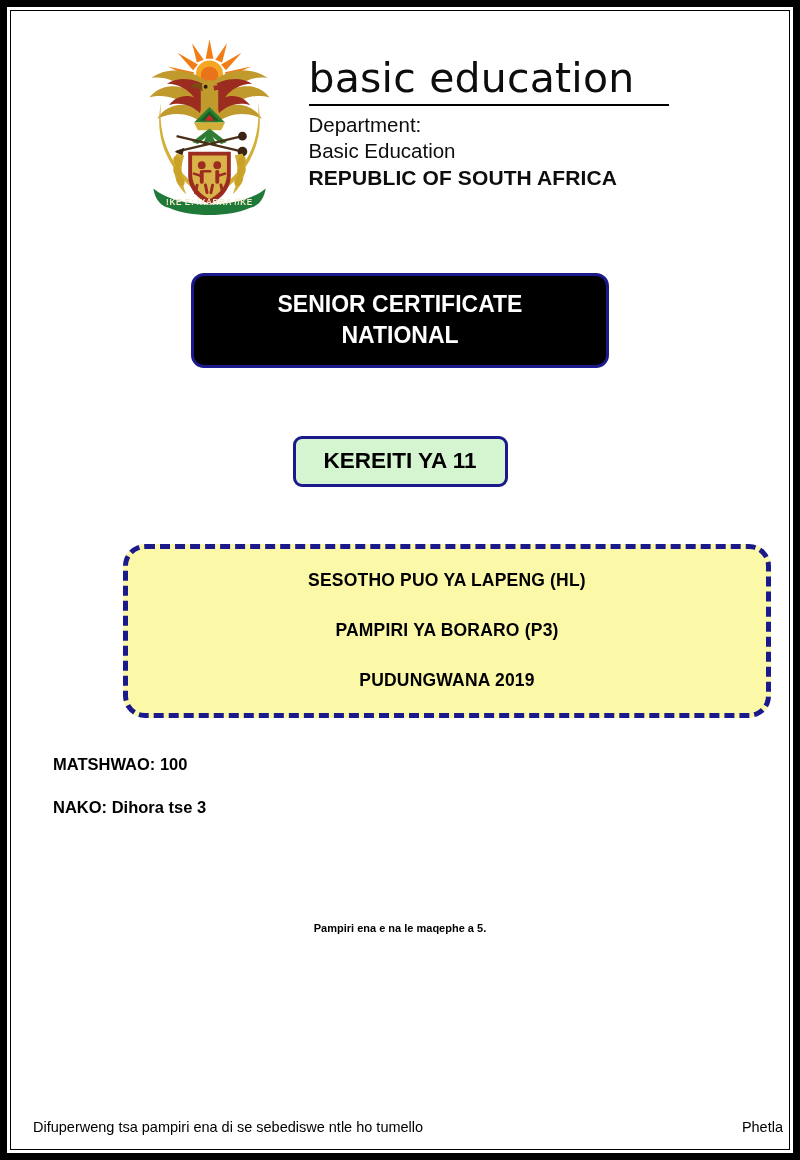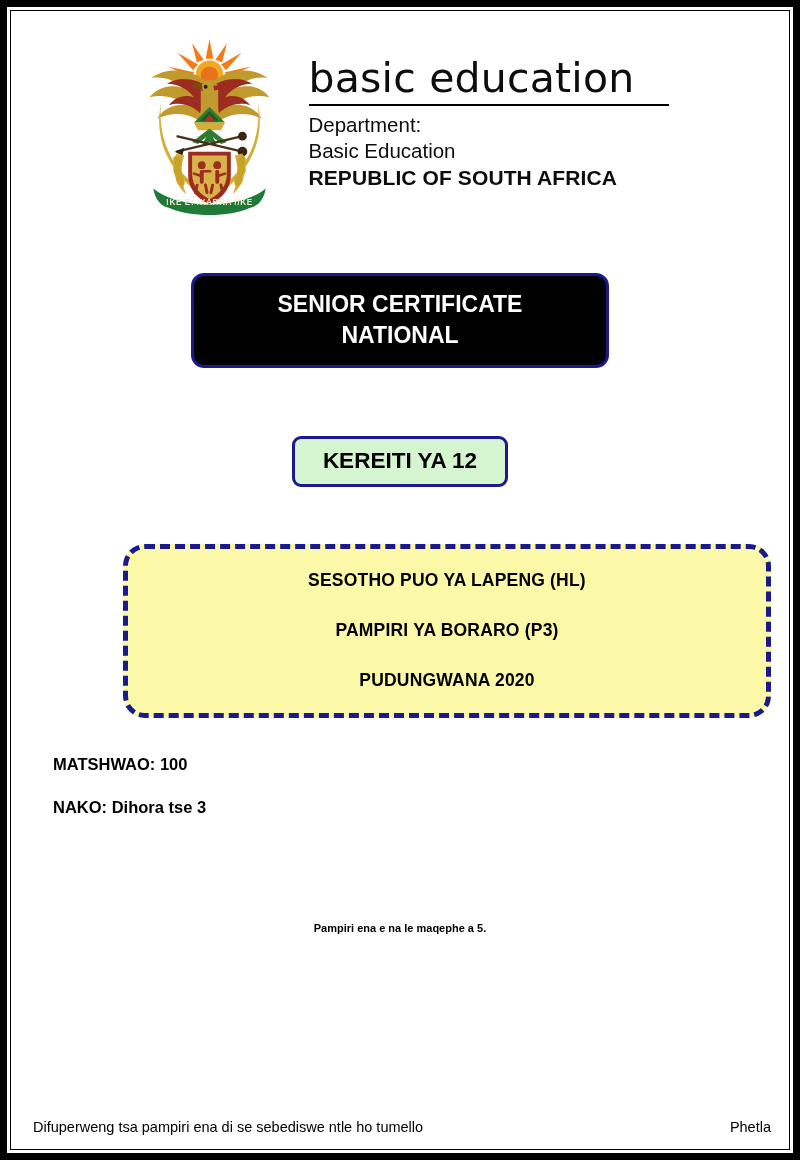--- a/index.html
+++ b/index.html
@@ -163,21 +163,21 @@
     text-align: center;
     font-weight: bold;
     font-size: 11px;
     color: #000000;
   }
 
   
   .footer {
     position: absolute;
     left: 22px;
-    right: 18px;
+    right: 6px;
     bottom: 14px;
     display: flex;
     justify-content: space-between;
     align-items: baseline;
     font-size: 14.5px;
     color: #000000;
   }
 </style>
 </head>
 <body>
@@ -281,28 +281,28 @@
       </div>
 
       <div class="nsc-wrap">
         <div class="nsc-box">
           <div>SENIOR CERTIFICATE</div>
           <div>NATIONAL</div>
         </div>
       </div>
 
       <div class="grade-wrap">
-        <div class="grade-box">KEREITI YA 12</div>
+        <div class="grade-box">KEREITI YA 11</div>
       </div>
 
       <div class="subject-wrap">
         <div class="subject-box">
           <div class="subject-line">SESOTHO PUO YA LAPENG (HL)</div>
           <div class="subject-line">PAMPIRI YA BORARO (P3)</div>
-          <div class="subject-line">PUDUNGWANA 2020</div>
+          <div class="subject-line">PUDUNGWANA 2019</div>
         </div>
       </div>
 
       <div class="meta">
         <div class="meta-line">MATSHWAO: 100</div>
         <div class="meta-line">NAKO: Dihora tse 3</div>
       </div>
 
       <div class="note">Pampiri ena e na le maqephe a 5.</div>
 

